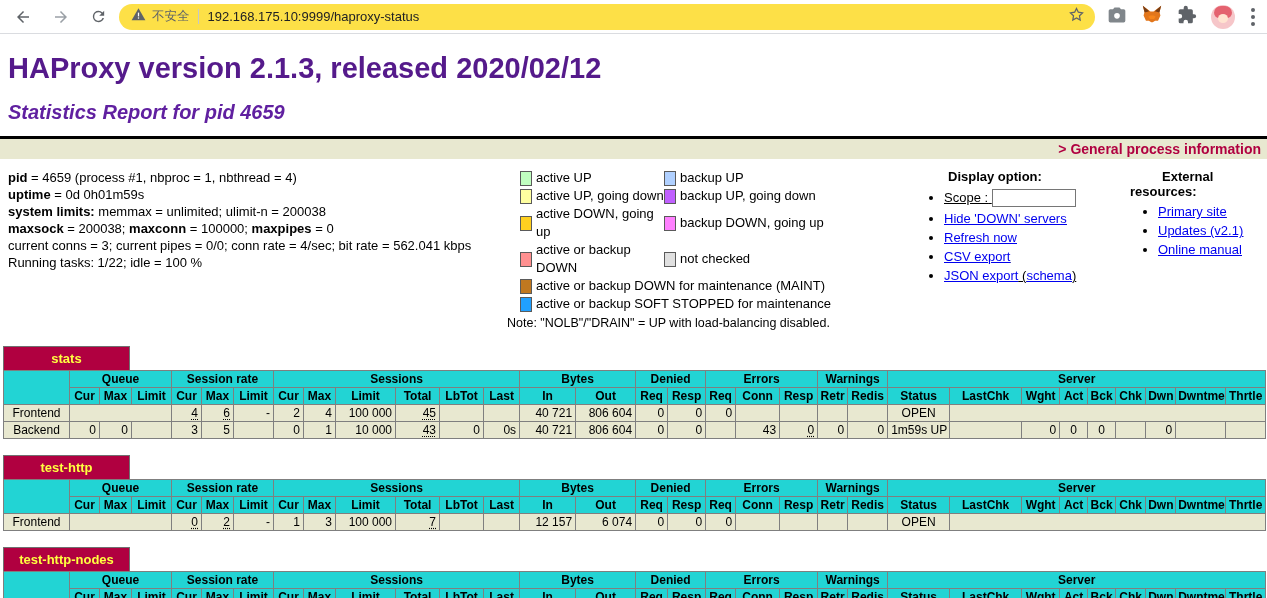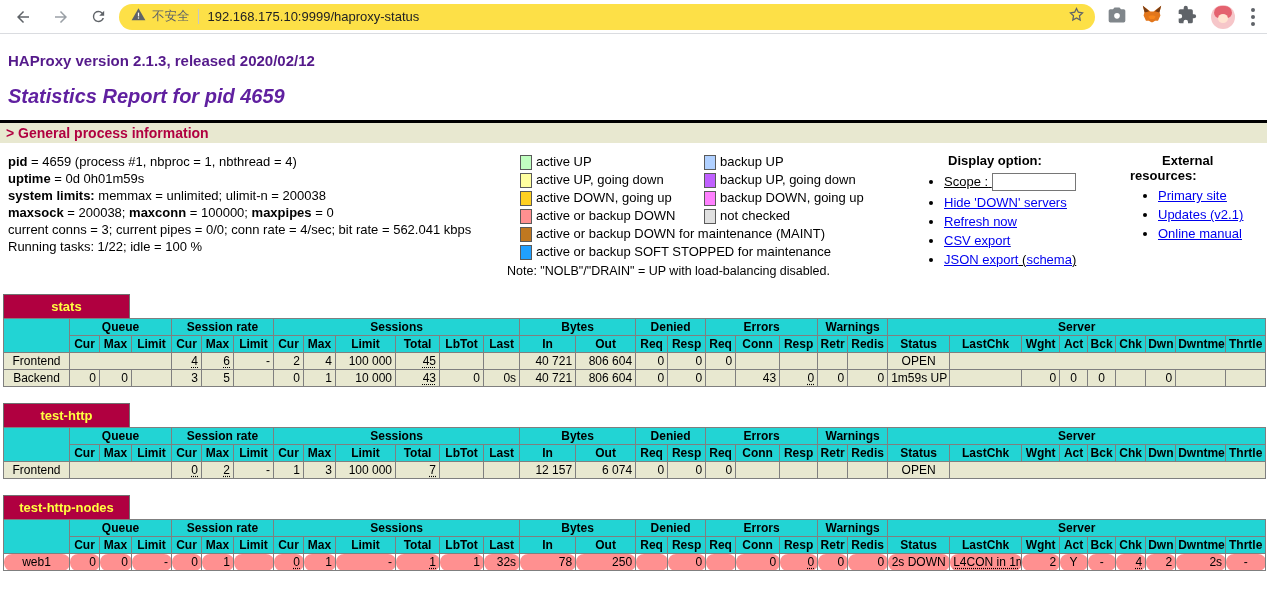--- a/index.html
+++ b/index.html
@@ -16,32 +16,32 @@
   .url-text { color:#202124; font-size:13px; flex:1; white-space:nowrap; overflow:hidden; }
   .toolbar-right { display:flex; align-items:center; gap:14px; margin-left:12px; }
   .avatar { width:24px; height:24px; border-radius:50%; background:#f6c6c9; position:relative; overflow:hidden; }
   .avatar::before { content:""; position:absolute; left:3px; right:3px; top:1px; height:12px; border-radius:8px 8px 6px 6px; background:#e4626f; }
   .avatar::after { content:""; position:absolute; left:7px; right:7px; top:9px; height:9px; border-radius:50%; background:#ffe3d0; }
   .kebab { display:flex; flex-direction:column; gap:3px; padding:2px; }
   .kebab i { width:4px; height:4px; border-radius:50%; background:#5f6368; }
 
   
   .page { padding-top:6px; }
-  h1.hap-title { font-size:15px; font-weight:bold; color:#551a8b; margin:12px 8px 2px 8px; }
+  h1.hap-title { font-size:29px; font-weight:bold; color:#551a8b; margin:12px 8px 2px 8px; }
   h2.hap-sub { font-size:20px; font-weight:bold; font-style:italic; color:#6020a0; margin:16px 8px 12px 8px; }
-  .h3bar { border-top:3px solid #000; background:#e8e8d0; color:#b00040; font-weight:bold; font-size:14px; padding:2px 6px; }
+  .h3bar { border-top:3px solid #000; background:#e8e8d0; color:#b00040; font-weight:bold; font-size:14px; padding:2px 6px;text-align:right; }
 
   
   .info-flex { display:flex; align-items:flex-start; padding:10px 6px 4px 8px; font-size:13px; color:#000; }
   .proc { width:512px; line-height:17px; }
   .proc p { margin:0; }
   .legend { width:396px; font-size:13px; }
   .legend-row { display:flex; line-height:18px; }
   .legend-cell { display:flex; align-items:center; }
-  .legend-cell.left { width:184px; }
+  .legend-cell.left { width:144px; }
   .swatch { display:inline-block; width:12px; height:15px; border:1px solid #5a5a5a; margin-right:4px; flex:0 0 12px; }
   .legend-note { margin-top:3px; margin-left:-13px; font-size:12.5px; }
   .opts { width:214px; }
   .ext { flex:1; }
   .col-title { font-weight:bold;margin-left:32px; }
   .info-flex ul { margin:5px 0 0 0; padding-left:28px;text-decoration:underline; }
   .info-flex li { margin-bottom:4px; }
   a.blue { color:#0000ee; text-decoration:underline; cursor:pointer; }
   .scope-input { width:84px; height:18px; border:1px solid #767676; background:#fff; font-size:12px; }
 

